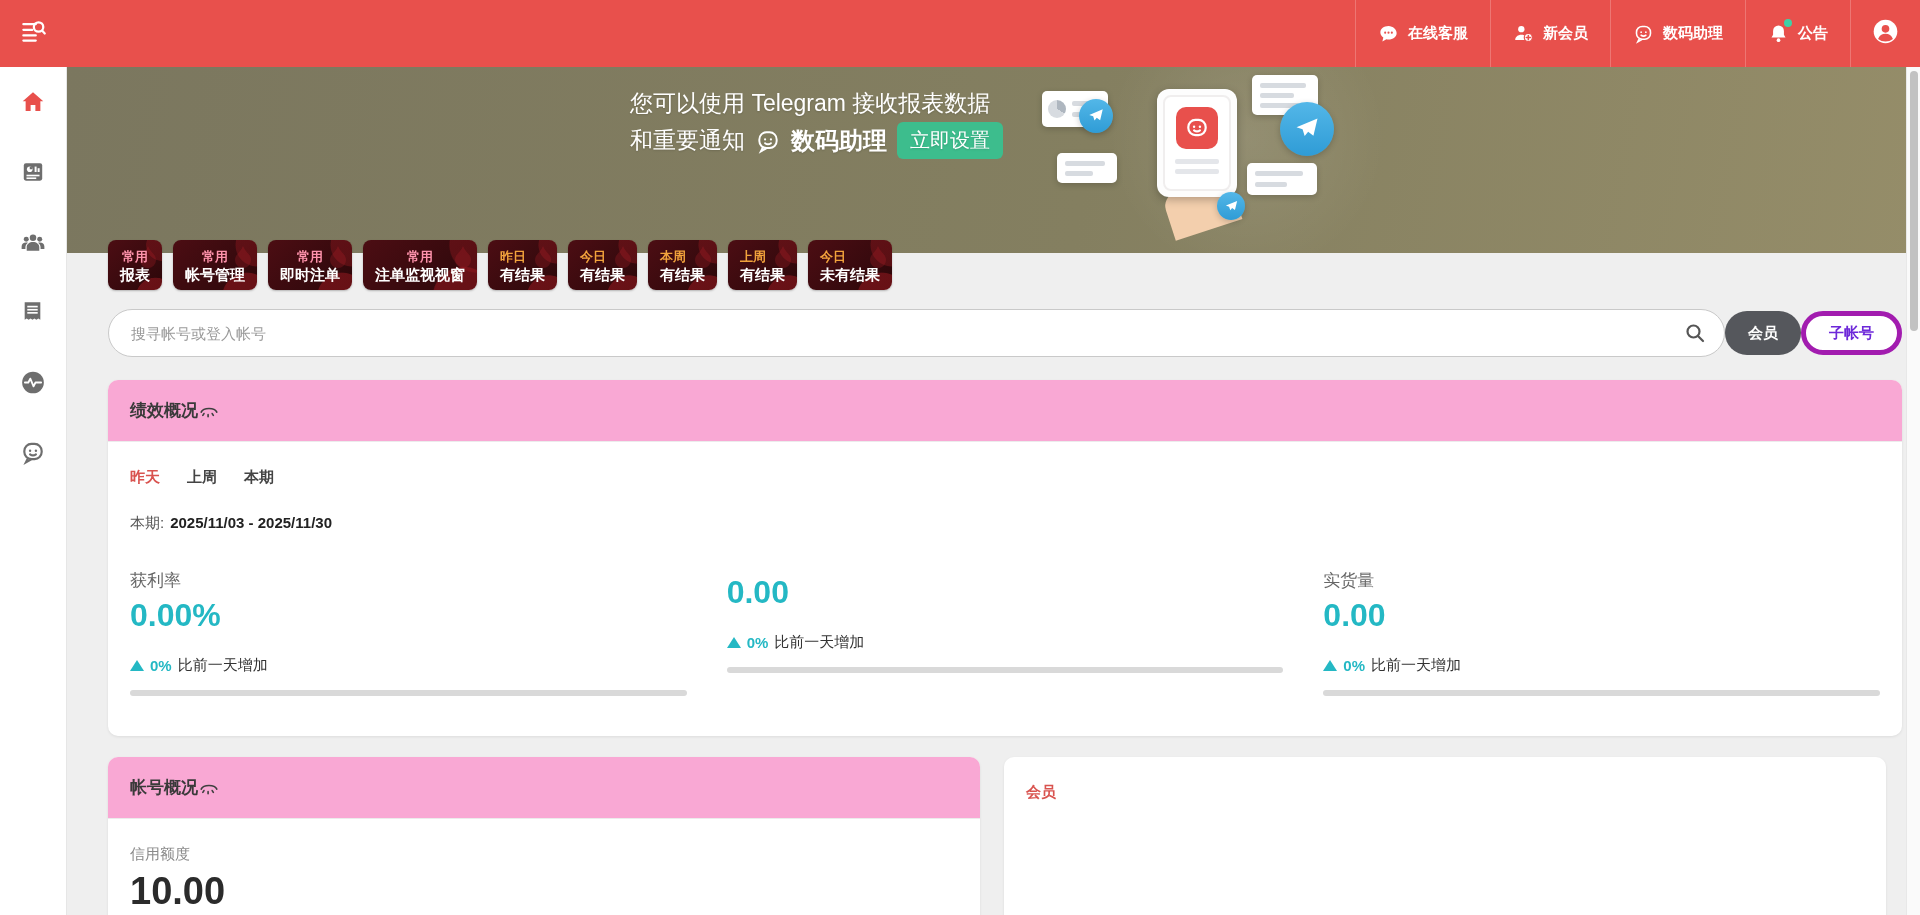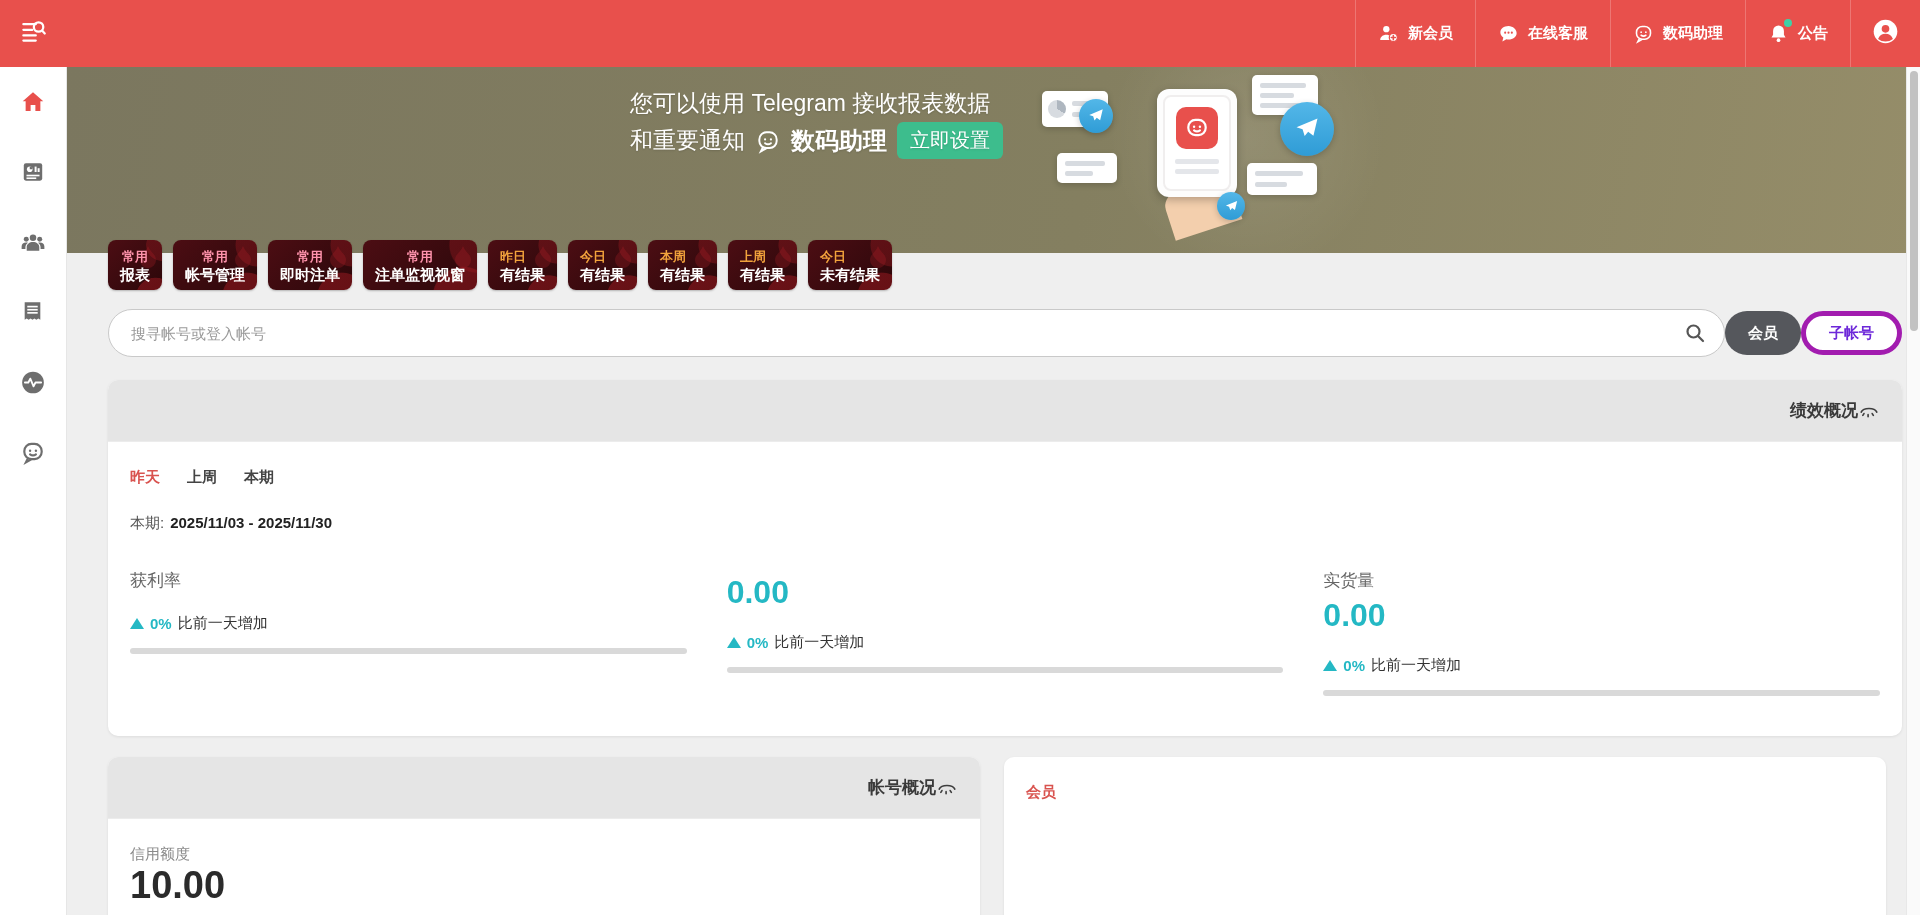--- a/index.html
+++ b/index.html
@@ -56,21 +56,21 @@
   .search-row { margin-top:19px; display:flex; align-items:center; }
   .search-wrap { flex:1; position:relative; }
   .search-input { width:100%; height:48px; border-radius:24px; border:1px solid #c9c9c9; background:#fff; padding:0 52px 0 22px; font-size:15px; color:#333; outline:none; font-family:inherit; }
   .search-input::placeholder { color:#9a9a9a; }
   .search-icon-btn { position:absolute; right:18px; top:12px; cursor:pointer; display:flex; }
   .filter-btn { height:44px; border-radius:22px; padding:0 23px; font-size:15px; font-weight:bold; display:flex; align-items:center; cursor:pointer; white-space:nowrap; }
   .filter-btn.active { background:#55575c; color:#fff; }
   .filter-btn.inactive { background:#fff; color:#6d28d9; border:5px solid #a21caf; }
 
   .card { background:#fff; border-radius:10px; box-shadow:0 1px 3px rgba(0,0,0,.08); overflow:hidden; }
-  .card-header { background:#e5e5e5; border-bottom:1px solid #ececec; padding:0 22px; height:62px; display:flex; align-items:center; justify-content:flex-end; }
+  .card-header { background:#f9a8d4; border-bottom:1px solid #ececec; padding:0 22px; height:62px; display:flex; align-items:center; justify-content:flex-start; }
   .card-title { font-size:17px; font-weight:bold; color:#3a3a3a; }
   .eye-btn { color:#3f3f3f; cursor:pointer; display:flex; }
 
   .perf-card { margin-top:23px; }
   .perf-body { padding:26px 22px 40px; }
   .tabs { display:flex; gap:27px; }
   .tab { font-size:15px; font-weight:bold; color:#444; cursor:pointer; }
   .tab.active { color:#d9534f; }
   .period { margin-top:27px; font-size:15px; color:#555; }
   .period b { color:#222; margin-left:6px; }
@@ -79,21 +79,21 @@
   .stat-value { font-size:32px; font-weight:bold; color:#24b8c4; margin-top:5px; }
   .stat-delta { margin-top:22px; display:flex; align-items:center; gap:6px; font-size:15px; color:#333; }
   .delta-val { color:#24b8c4; font-weight:bold; }
   .stat-bar { margin-top:15px; height:6px; border-radius:3px; background:#d9d9d9; }
 
   .bottom-row { margin-top:21px; display:flex; gap:24px; align-items:flex-start; }
   .account-card { width:872px; height:300px; }
   .downline-card { width:882px; height:300px; }
   .account-body { padding:26px 22px; }
   .credit-label { font-size:15px; color:#8a8a8a; }
-  .credit-value { font-size:38px; font-weight:bold; color:#2b2b2b; margin-top:0; }
+  .credit-value { font-size:38px; font-weight:bold; color:#2b2b2b; margin-top:6px; }
   .downline-body { padding:26px 22px; }
   .downline-tab { font-size:15px; font-weight:bold; color:#d9534f; cursor:pointer; display:inline-block; }
 
   
   .scrollbar { position:absolute; top:67px; right:0; width:14px; height:848px; background:#fafafa; border-left:1px solid #e8e8e8; z-index:25; }
   .scroll-thumb { position:absolute; top:4px; left:3px; width:8px; height:260px; border-radius:4px; background:#c2c2c2; cursor:pointer; }
 </style>
 </head>
 <body>
 
@@ -105,39 +105,39 @@
         <circle cx="16.5" cy="8" r="4.2"></circle>
         <path d="M19.6 11.2 L22 13.8"></path>
       </svg>
     </span>
   </div>
   <div class="nav-spacer"></div>
 
   <div class="nav-item">
     <span class="nicon">
       <svg width="21" height="21" viewBox="0 0 24 24" fill="#fff">
+        <path d="M12 3.5c-5.2 0-9.3 3.2-9.3 7.3 0 2.3 1.3 4.4 3.4 5.7L5 21l4.6-2.3c.8.2 1.6.2 2.4.2 5.2 0 9.3-3.2 9.3-7.2S17.2 3.5 12 3.5z"></path>
+        <circle cx="8.2" cy="11" r="1.2" fill="#e8504c"></circle>
+        <circle cx="12" cy="11" r="1.2" fill="#e8504c"></circle>
+        <circle cx="15.8" cy="11" r="1.2" fill="#e8504c"></circle>
+      </svg>
+    </span>
+    <span>在线客服</span>
+  </div>
+
+  <div class="nav-item">
+    <span class="nicon">
+      <svg width="21" height="21" viewBox="0 0 24 24" fill="#fff">
         <circle cx="9.5" cy="7" r="3.6"></circle>
         <path d="M2.5 19.5c0-3.6 3.1-6 7-6s7 2.4 7 6z"></path>
         <circle cx="17.5" cy="16.5" r="4.6" fill="#fff" stroke="#e8504c" stroke-width="1.4"></circle>
         <path d="M17.5 14.2v4.6M15.2 16.5h4.6" stroke="#e8504c" stroke-width="1.8" stroke-linecap="round"></path>
       </svg>
     </span>
     <span>新会员</span>
-  </div>
-
-  <div class="nav-item">
-    <span class="nicon">
-      <svg width="21" height="21" viewBox="0 0 24 24" fill="#fff">
-        <path d="M12 3.5c-5.2 0-9.3 3.2-9.3 7.3 0 2.3 1.3 4.4 3.4 5.7L5 21l4.6-2.3c.8.2 1.6.2 2.4.2 5.2 0 9.3-3.2 9.3-7.2S17.2 3.5 12 3.5z"></path>
-        <circle cx="8.2" cy="11" r="1.2" fill="#e8504c"></circle>
-        <circle cx="12" cy="11" r="1.2" fill="#e8504c"></circle>
-        <circle cx="15.8" cy="11" r="1.2" fill="#e8504c"></circle>
-      </svg>
-    </span>
-    <span>在线客服</span>
   </div>
 
   <div class="nav-item">
     <span class="nicon">
       <svg width="21" height="21" viewBox="0 0 24 24" fill="none" stroke="#fff" stroke-width="1.8" stroke-linecap="round">
         <rect x="4" y="4" width="16" height="14.5" rx="6.5"></rect>
         <path d="M7 18.5 L5.5 21.5 L10 19"></path>
         <circle cx="9.3" cy="10.5" r="1" fill="#fff" stroke="none"></circle>
         <circle cx="14.7" cy="10.5" r="1" fill="#fff" stroke="none"></circle>
         <path d="M9.3 14c1.6 1.2 3.8 1.2 5.4 0"></path>
@@ -385,20 +385,21 @@
         <span class="tab active">昨天</span>
         <span class="tab">上周</span>
         <span class="tab">本期</span>
       </div>
       <div class="period">
         <span>本期:</span><b>2025/11/03 - 2025/11/30</b>
       </div>
       <div class="stats-grid">
         <div class="stat">
           <div class="stat-label">获利率</div>
+          <div class="stat-value">0.00%</div>
           <div class="stat-delta">
             <svg width="14" height="11" viewBox="0 0 14 11">
                 <polygon points="7,0 14,11 0,11" fill="#24b8c4"></polygon>
               </svg>
             <span class="delta-val">0%</span>
             <span>比前一天增加</span>
           </div>
           <div class="stat-bar"></div>
         </div>
         <div class="stat">

